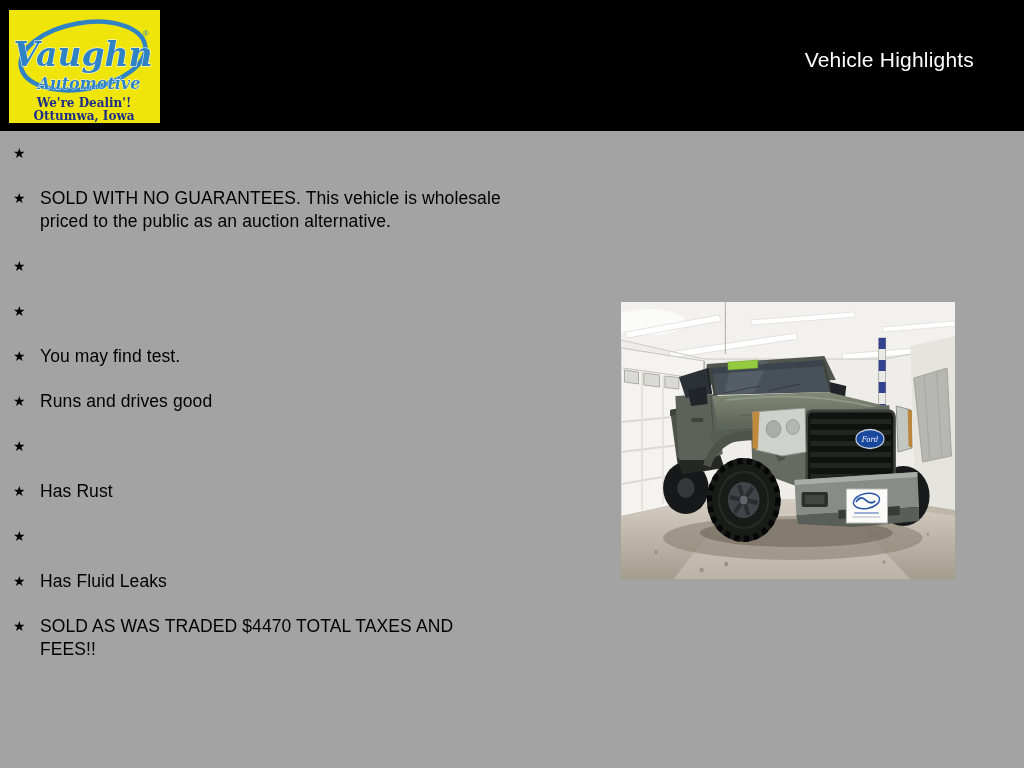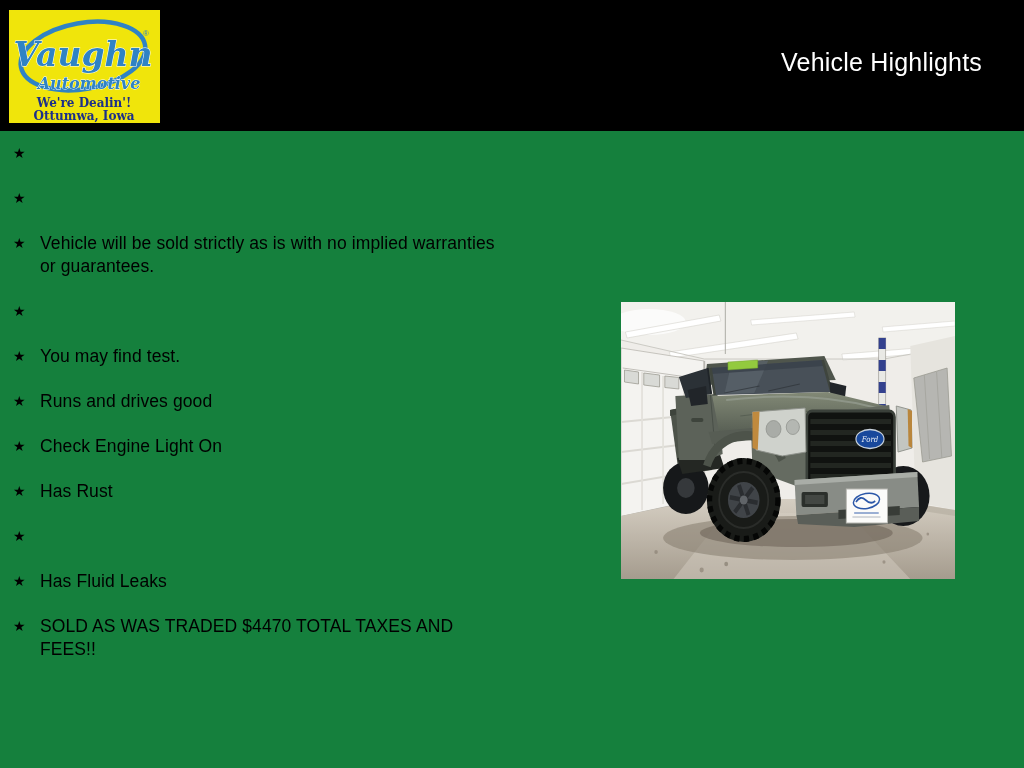--- a/index.html
+++ b/index.html
@@ -1,23 +1,23 @@
 <!DOCTYPE html>
 <html><head>
 <meta charset="utf-8">
 <style>
   html,body{margin:0;padding:0;background:#ffffff;}
   body{width:1024px;height:768px;font-family:"Liberation Sans",sans-serif;}
-  .page{position:relative;width:1024px;height:768px;background:#15803d;overflow:hidden;}
+  .page{position:relative;width:1024px;height:768px;background:#a3a3a3;overflow:hidden;}
 
   .topbar{position:absolute;left:0;top:0;width:1024px;height:131px;background:#000000;}
   .logo{position:absolute;left:9px;top:10px;width:151px;height:113px;}
   .logo svg{display:block;width:100%;height:100%;}
-  .page-title{position:absolute;right:42px;top:48px;margin:0;color:#ffffff;
-              font-size:25px;font-weight:400;letter-spacing:.2px;}
+  .page-title{position:absolute;right:50px;top:48px;margin:0;color:#ffffff;
+              font-size:21px;font-weight:400;letter-spacing:.2px;}
 
   .highlights{position:absolute;left:10px;top:142px;width:600px;margin:0;padding:0;list-style:none;}
   .highlights li{display:flex;align-items:flex-start;margin-bottom:22px;color:#000000;
                  font-size:17.5px;line-height:23px;}
   .star{flex:0 0 27px;font-size:14px;line-height:23px;padding-left:3px;color:#000;}
   .item-text{white-space:pre-line;max-width:545px;letter-spacing:.1px;}
 
   .photo{position:absolute;left:621px;top:302px;width:334px;height:277px;margin:0;}
   .photo svg{display:block;width:100%;height:100%;}
 </style>
@@ -40,40 +40,39 @@
     </div>
     <h1 class="page-title">Vehicle Highlights</h1>
   </header>
 
   <ul class="highlights">
       <li>
         <span class="star">★</span>
       </li>
       <li>
         <span class="star">★</span>
-      </li>
-      <li>
-        <span class="star">★</span>
-        <span class="item-text">Vehicle will be sold strictly as is with no implied warranties
-or guarantees.</span>
+        <span class="item-text">SOLD WITH NO GUARANTEES. This vehicle is wholesale
+priced to the public as an auction alternative.</span>
+      </li>
+      <li>
+        <span class="star">★</span>
       </li>
       <li>
         <span class="star">★</span>
       </li>
       <li>
         <span class="star">★</span>
         <span class="item-text">You may find test.</span>
       </li>
       <li>
         <span class="star">★</span>
         <span class="item-text">Runs and drives good</span>
       </li>
       <li>
         <span class="star">★</span>
-        <span class="item-text">Check Engine Light On</span>
       </li>
       <li>
         <span class="star">★</span>
         <span class="item-text">Has Rust</span>
       </li>
       <li>
         <span class="star">★</span>
       </li>
       <li>
         <span class="star">★</span>

